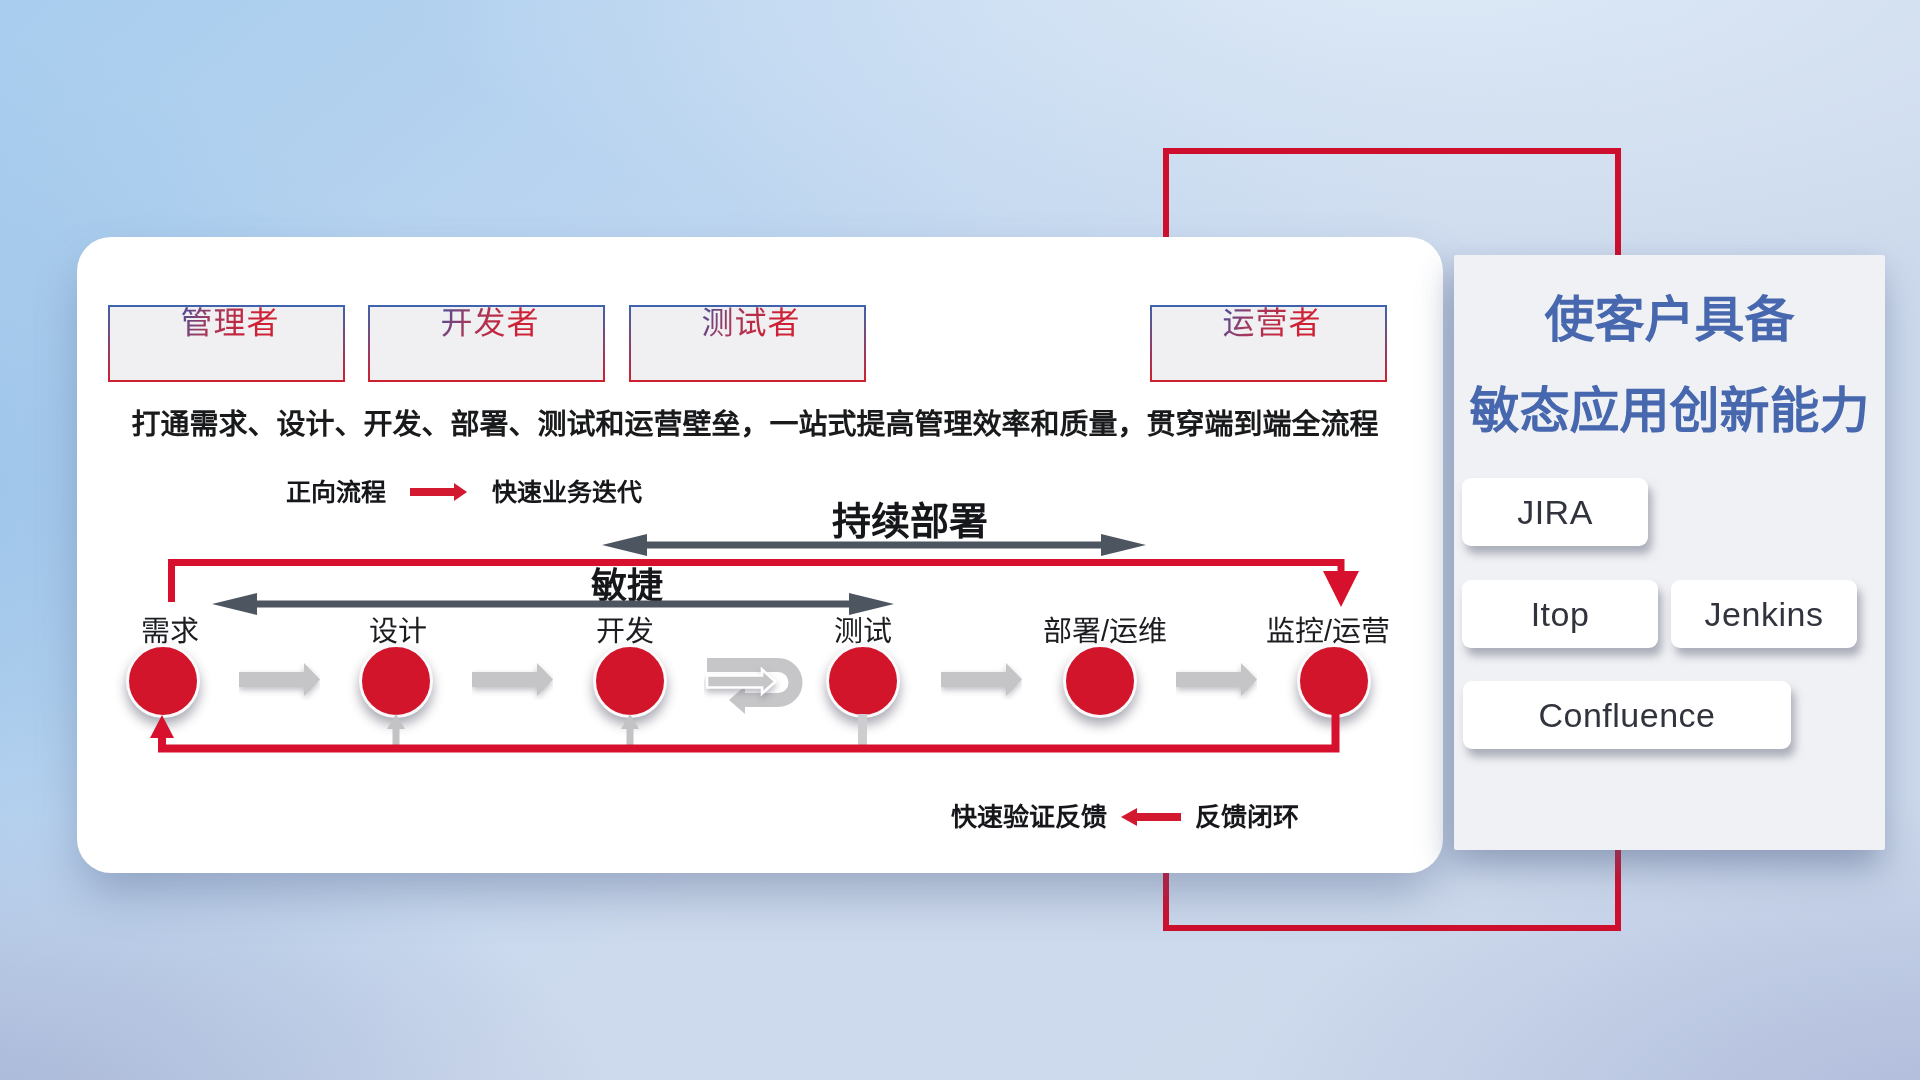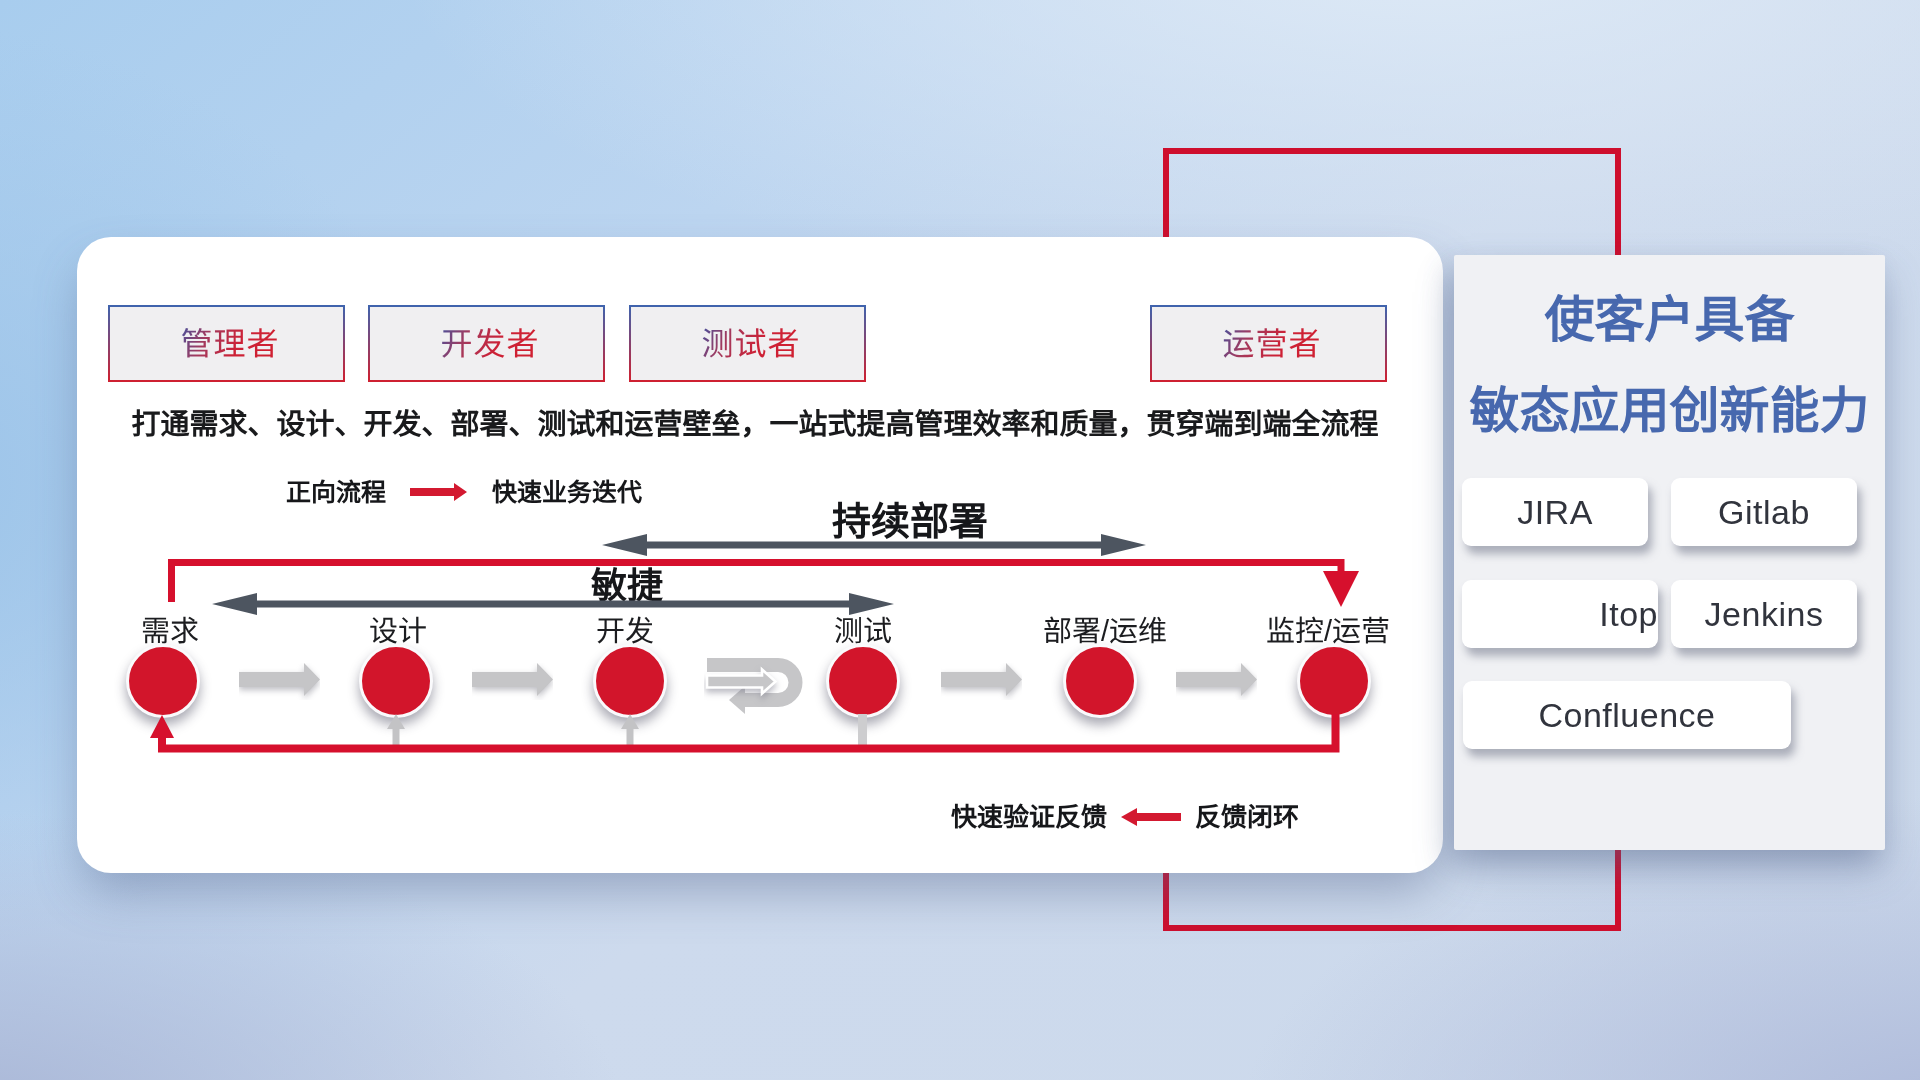--- a/index.html
+++ b/index.html
@@ -17,21 +17,21 @@
   #red-rect{left:1163px;top:148px;width:458px;height:783px;box-sizing:border-box;border:6px solid #ce0e2d;}
   
   #main-card{left:77px;top:237px;width:1366px;height:636px;background:#ffffff;border-radius:34px;
     box-shadow:0 24px 48px -6px rgba(78,95,135,.42);}
   
   #side-panel{left:1454px;top:255px;width:431px;height:595px;background:#f0f1f4;border-radius:2px;
     box-shadow:0 20px 38px -4px rgba(78,95,135,.40), -8px 10px 24px rgba(78,95,135,.18);}
   
   .role-box{top:305px;width:237px;height:77px;box-sizing:border-box;background:#f0eff1;
     border:2px solid;border-image:linear-gradient(180deg,#3f63ad,#cf2030) 1;
-    display:flex;align-items:center;justify-content:center;padding-left:7px;}
+    display:flex;justify-content:center;padding-left:7px;}
   .role-box span{font-size:32px;font-weight:500;letter-spacing:1px;
     background-image:linear-gradient(118deg,#45509d 0%,#a23a5e 26%,#cd2136 58%,#d02030 100%);
     -webkit-background-clip:text;background-clip:text;color:transparent;line-height:1;}
   
   #subtitle{left:77px;top:404px;width:1356px;text-align:center;font-size:29px;font-weight:700;
     color:#191a1c;letter-spacing:0;line-height:1.4;}
   
   #legend-forward{left:286px;top:478px;height:28px;display:flex;align-items:center;gap:16px;}
   #legend-forward .t{font-size:25px;font-weight:700;color:#16171a;line-height:1;}
   #legend-forward svg{margin:0 8px;}
@@ -51,21 +51,21 @@
   
   .panel-title{left:1454px;width:431px;text-align:center;font-size:50px;font-weight:700;color:#4768ae;line-height:1;}
   #panel-title-1{top:295px;}
   #panel-title-2{top:386px;}
   
   .tool{box-sizing:border-box;height:68px;background:#ffffff;border-radius:9px;
     box-shadow:4px 8px 9px rgba(104,110,130,.5);display:flex;align-items:center;justify-content:center;
     font-size:34px;font-weight:400;color:#31343d;letter-spacing:.5px;}
   #tool-jira{left:1462px;top:478px;width:186px;}
   #tool-gitlab{left:1671px;top:478px;width:186px;}
-  #tool-itop{left:1462px;top:580px;width:196px;justify-content:flex-end;}
+  #tool-itop{left:1462px;top:580px;width:196px;}
   #tool-jenkins{left:1671px;top:580px;width:186px;}
   #tool-confluence{left:1463px;top:681px;width:328px;}
 </style>
 </head>
 <body>
 
 <div id="stage">
 
   <div id="red-rect" class="abs"></div>
 
@@ -167,23 +167,20 @@
     </svg>
     <span class="t">反馈闭环</span>
   </div>
 
   <div id="panel-title-2" class="abs panel-title">敏态应用创新能力</div>
   <div id="panel-title-1" class="abs panel-title">使客户具备</div>
 
   <div id="tool-jira" class="abs tool">
       <span>JIRA</span>
     </div>
-  <div id="tool-gitlab" class="abs tool">
-      <span>Gitlab</span>
-    </div>
   <div id="tool-itop" class="abs tool">
       <span>Itop</span>
     </div>
   <div id="tool-jenkins" class="abs tool">
       <span>Jenkins</span>
     </div>
   <div id="tool-confluence" class="abs tool">
       <span>Confluence</span>
     </div>
 

